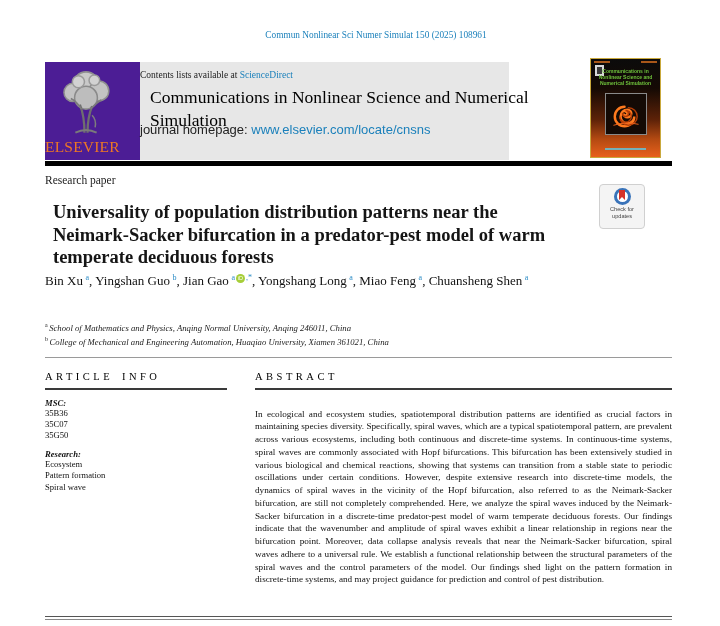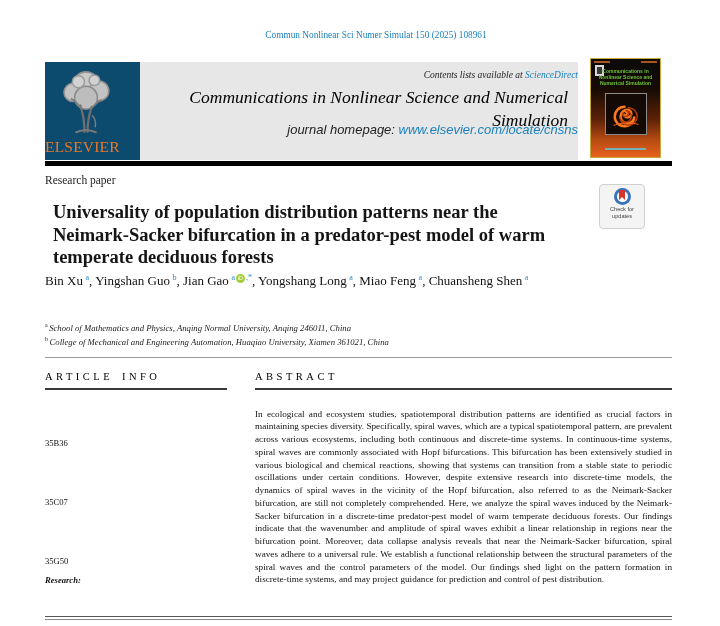--- a/index.html
+++ b/index.html
@@ -4,26 +4,26 @@
 <style>
   html,body{margin:0;padding:0;background:#ffffff;}
   .page{position:relative;width:720px;height:626px;background:#fff;overflow:hidden;
         font-family:"Liberation Serif",serif;color:#111;}
 
   
   .citation{position:absolute;top:30px;left:16px;width:720px;text-align:center;
             font-size:9.3px;color:#1b80bb;}
 
   
-  .logo-block{position:absolute;left:45px;top:62px;width:95px;height:98px;background:#0c4a6e;}
+  .logo-block{position:absolute;left:45px;top:62px;width:95px;height:98px;background:#4c1d95;}
   .logo-tree{position:absolute;left:2px;top:0px;width:78px;height:76px;}
   .elsevier-word{position:absolute;left:0px;top:76px;width:95px;font-size:15.5px;
                  color:#ee7723;letter-spacing:.2px;font-family:"Liberation Serif",serif;}
-  .header-gray{position:absolute;left:140px;top:62px;width:438px;height:98px;background:#e7e7e7;
-               text-align:right;font-style:italic;}
+  .header-gray{position:absolute;left:140px;top:62px;width:369px;height:98px;background:#e7e7e7;
+               text-align:left;}
   .contents-line{position:absolute;top:8px;left:0;width:100%;font-size:9.5px;color:#222;}
   .contents-line a{color:#1b80bb;text-decoration:none;}
   .journal-title{position:absolute;top:24px;left:10px;width:418px;font-size:17.5px;
                  line-height:23px;color:#000;}
   .homepage-line{position:absolute;top:60px;left:0;width:100%;
                  font-family:"Liberation Sans",sans-serif;font-size:13px;color:#222;}
   .homepage-line a{color:#1b80bb;text-decoration:none;}
 
   
   .cover{position:absolute;left:590px;top:58px;width:71px;height:100px;
@@ -71,21 +71,21 @@
 
   .affil-rule{position:absolute;left:45px;top:357px;width:627px;height:1px;background:#9a9a9a;}
 
   
   .col-left{position:absolute;left:45px;top:371px;width:190px;}
   .col-right{position:absolute;left:255px;top:371px;width:417px;}
   .sec-head{font-size:10.5px;letter-spacing:3.5px;color:#000;white-space:nowrap;}
   .sec-rule{height:1.5px;background:#3a3a3a;margin-top:6px;}
   .col-left .sec-rule{width:182px;}
   .info-label{margin-top:8px;font-size:8.6px;font-style:italic;font-weight:bold;color:#111;}
-  .info-item{font-size:8.6px;line-height:11.2px;color:#111;margin-top:48px;}
+  .info-item{font-size:8.6px;line-height:11.2px;color:#111;}
   .kw-gap{margin-top:8px;}
   .abstract-text{margin-top:18px;font-size:9.2px;line-height:12.75px;text-align:justify;color:#111;}
 
   .bottom-rule{position:absolute;left:45px;top:616px;width:627px;height:1px;
                border-top:1px solid #555;border-bottom:1px solid #888;padding-top:1px;background:transparent;}
 </style>
 </head>
 <body>
 
 <div class="page">
@@ -161,20 +161,21 @@
   <div class="affils" id="affil-list">
       <div><sup>a </sup><span>School of Mathematics and Physics, Anqing Normal University, Anqing 246011, China</span></div>
       <div><sup>b </sup><span>College of Mechanical and Engineering Automation, Huaqiao University, Xiamen 361021, China</span></div>
     </div>
 
   <div class="affil-rule"></div>
 
   <div class="col-left">
     <div class="sec-head">ARTICLE INFO</div>
     <div class="sec-rule"></div>
+    <div class="info-label">MSC:</div>
     <div id="msc-list">
         <div class="info-item">35B36</div>
         <div class="info-item">35C07</div>
         <div class="info-item">35G50</div>
       </div>
     <div class="info-label kw-gap">Research:</div>
     <div id="kw-list">
         <div class="info-item">Ecosystem</div>
         <div class="info-item">Pattern formation</div>
         <div class="info-item">Spiral wave</div>

